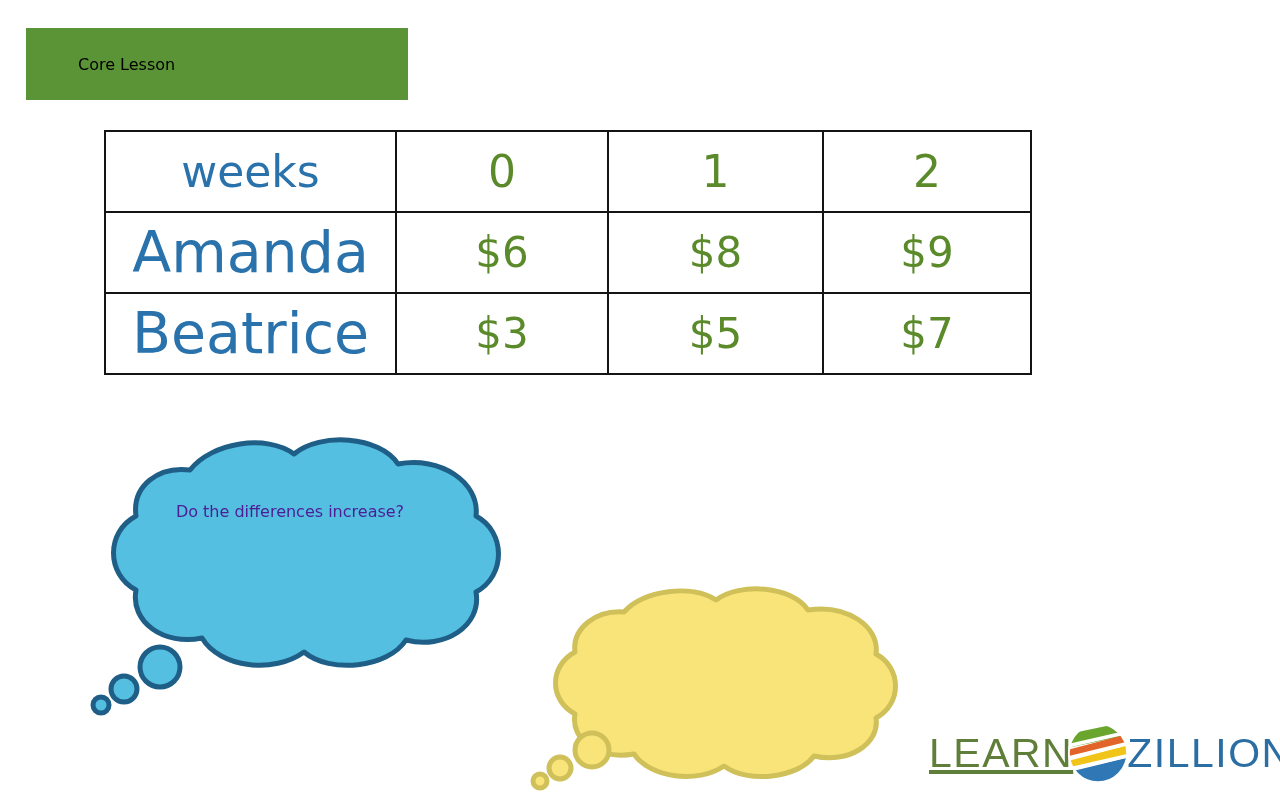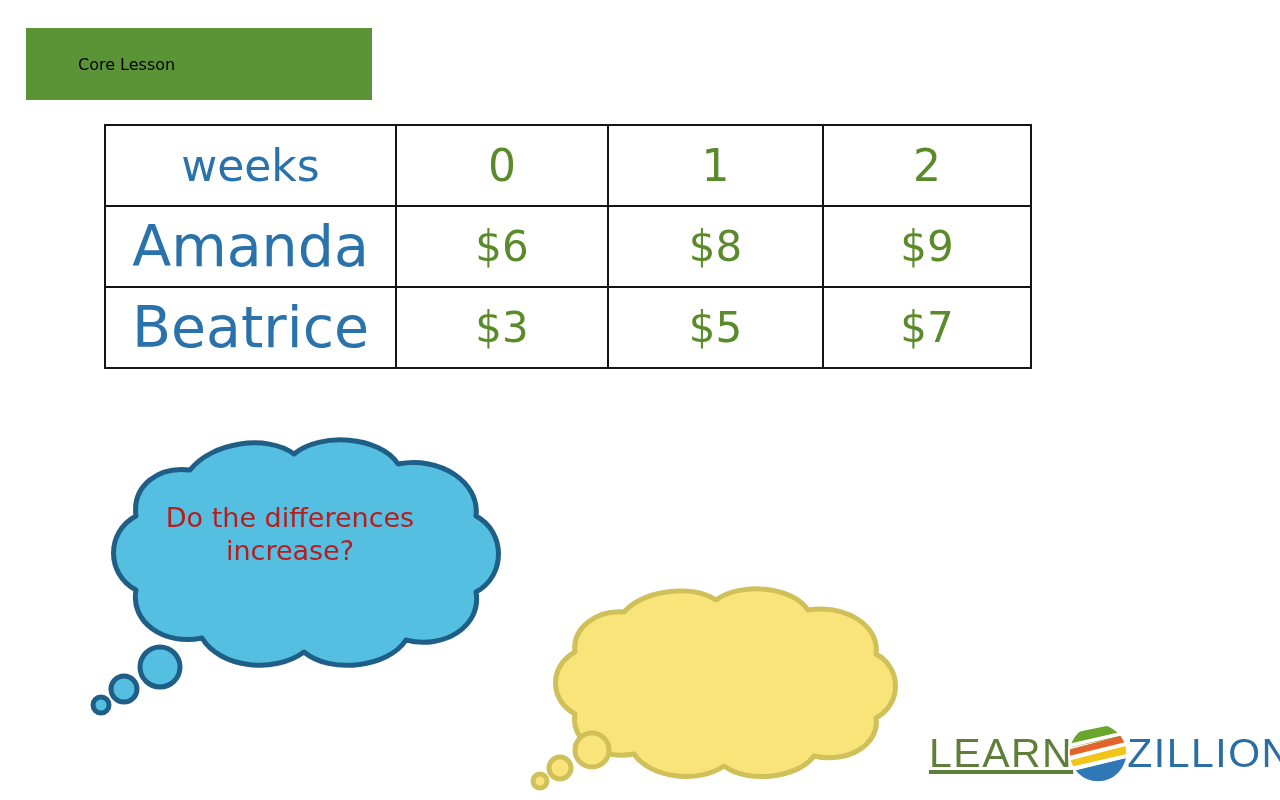--- a/index.html
+++ b/index.html
@@ -13,34 +13,34 @@
     position: relative;
     overflow: hidden;
     font-family: "DejaVu Sans", sans-serif;
   }
 
   
   #lesson-banner {
     position: absolute;
     left: 26px;
     top: 28px;
-    width: 346px;
+    width: 382px;
     height: 72px;
     background: #5b9436;
     display: flex;
     align-items: center;
     padding-left: 52px;
     box-sizing: border-box;
   }
 
   
   #data-table {
     position: absolute;
     left: 104px;
-    top: 124px;
+    top: 130px;
     width: 926px;
     border-collapse: collapse;
     table-layout: fixed;
   }
   #data-table td {
     border: 2.5px solid #141414;
     height: 79px;
     text-align: center;
     vertical-align: middle;
     padding: 0;
@@ -80,22 +80,22 @@
     text-align: center;
     line-height: 1.22;
     font-family: "DejaVu Sans", sans-serif;
   }
 
   #bubble-blue { left: 62px; top: 424px; width: 450px; height: 290px; }
   #bubble-blue-text {
     left: 58px;
     top: 78px;
     width: 340px;
-    color: #b91c1c;
-    font-size: 27px;
+    color: #4c1d95;
+    font-size: 16px;
   }
 
   #bubble-yellow { left: 512px; top: 578px; width: 395px; height: 212px; }
   #bubble-yellow-text {
     left: 70px;
     top: 52px;
     width: 260px;
     color: #6b6118;
     font-size: 23px;
   }

